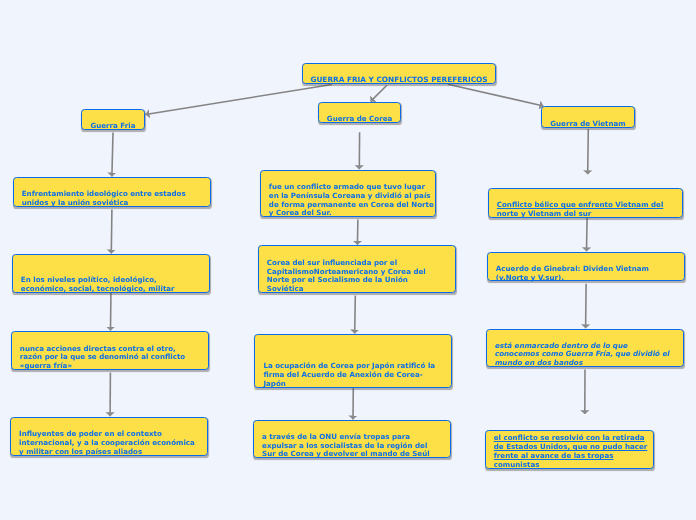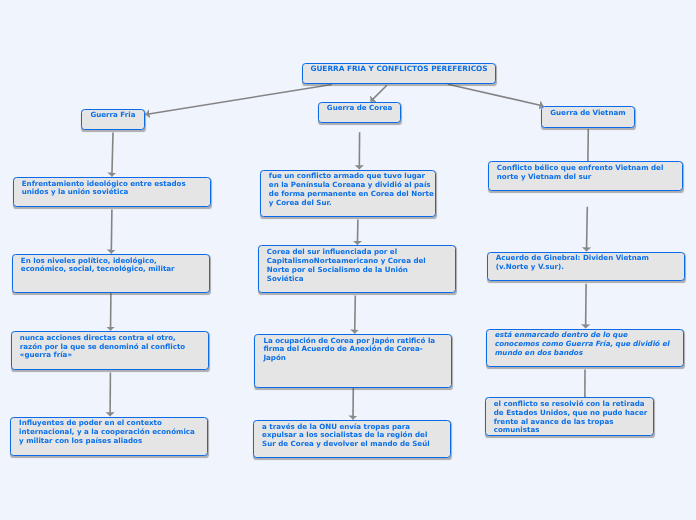--- a/index.html
+++ b/index.html
@@ -1,25 +1,25 @@
 <!DOCTYPE html>
 <html><head>
 <meta charset="utf-8">
 <style>
   html,body{margin:0;padding:0;}
   body{width:696px;height:520px;background:#f0f4fd;
        font-family:"DejaVu Sans",sans-serif;overflow:hidden;
        -webkit-font-smoothing:antialiased;text-rendering:geometricPrecision;}
   #canvas{position:relative;width:696px;height:520px;transform:translateZ(0);}
   svg#links{position:absolute;left:0;top:0;width:696px;height:520px;}
-  .node{position:absolute;box-sizing:border-box;background:#e5e5e5;
+  .node{position:absolute;box-sizing:border-box;background:#fde047;
         border:1.6px solid #0b6ae8;border-radius:3.6px;color:#0b6fe8;
         font-weight:bold;font-size:7.1px;line-height:8.85px;
         box-shadow:0.9px 1.1px 0.8px rgba(88,82,74,0.44);
-        display:flex;align-items:flex-start;}
+        display:flex;align-items:flex-end;}
   .node span{display:block;margin-left:8.2px;width:179px;position:relative;top:1.9px;}
   .node.c{justify-content:center;}
   .node.c span{margin-left:0;width:auto;}
   #n-root{font-size:7.35px;}
 </style>
 </head>
 <body>
 
 <div id="canvas">
   <svg id="links" viewBox="0 0 696 520">
@@ -83,25 +83,25 @@
   <div class="node" style="left:257.65px;top:245.1px;width:198.05px;height:48.2px;">
     <span>Corea del sur influenciada por el CapitalismoNorteamericano y Corea del Norte por el Socialismo de la Unión Soviética</span>
     </div>
   <div class="node" style="left:254.2px;top:333.7px;width:198.05px;height:54px;">
     <span>La ocupación de Corea por Japón ratificó la firma del Acuerdo de Anexión de Corea-Japón</span>
     </div>
   <div class="node" style="left:252.9px;top:419.7px;width:198.05px;height:38.7px;">
     <span>a través de la ONU envía tropas para expulsar a los socialistas de la región del Sur de Corea y devolver el mando de Seúl</span>
     </div>
 
-  <div class="node" style="left:487.6px;top:161px;width:195px;height:29.9px;">
+  <div class="node" style="left:487.6px;top:188px;width:195px;height:29.9px;text-decoration:underline;">
     <span>Conflicto bélico que enfrento Vietnam del norte y Vietnam del sur</span>
     </div>
   <div class="node" style="left:486.65px;top:251.6px;width:198.05px;height:29.9px;">
     <span>Acuerdo de Ginebral: Dividen Vietnam (v.Norte y V.sur).</span>
     </div>
   <div class="node" style="left:485.75px;top:328.6px;width:198.05px;height:38.7px;font-style:italic;">
     <span>está enmarcado dentro de lo que conocemos como Guerra Fría, que dividió el mundo en dos bandos</span>
     </div>
-  <div class="node" style="left:484.6px;top:397px;width:169px;height:38.8px;">
+  <div class="node" style="left:484.6px;top:430px;width:169px;height:38.8px;text-decoration:underline;">
     <span>el conflicto se resolvió con la retirada de Estados Unidos, que no pudo hacer frente al avance de las tropas comunistas</span>
     </div>
 </div>
 
 </body></html>

